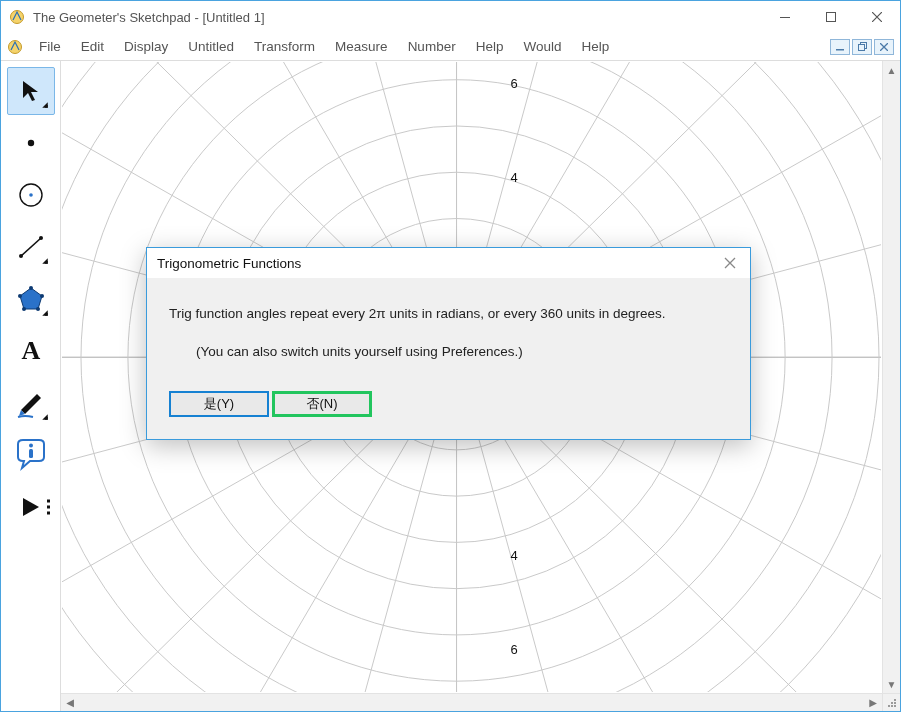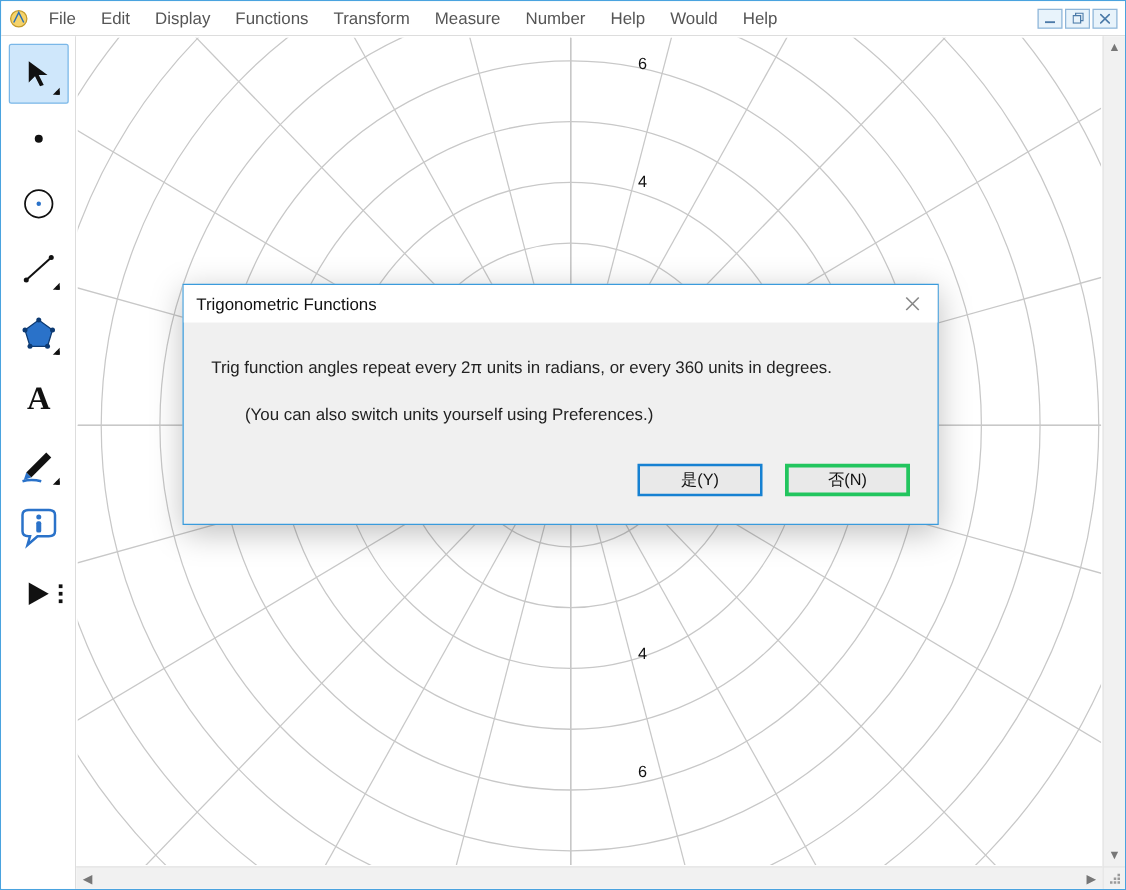--- a/index.html
+++ b/index.html
@@ -26,48 +26,73 @@
   .tool .dots{position:absolute;right:4px;top:50%;transform:translateY(-50%);display:flex;flex-direction:column;gap:3px;}
   .tool .dots i{width:3px;height:3px;background:#111;display:block;}
   .canvas-wrap{ flex:1; position:relative; background:#fff; min-width:0;}
   .canvas { position:absolute; left:0; top:0; right:18px; bottom:18px; overflow:hidden; border:1px solid #fff;}
   .vscroll{ position:absolute; right:0; top:0; bottom:18px; width:18px; background:#f1f1f1; border-left:1px solid #e3e3e3; display:flex; flex-direction:column; align-items:center; justify-content:space-between;}
   .hscroll{ position:absolute; left:0; right:18px; bottom:0; height:18px; background:#f1f1f1; border-top:1px solid #e3e3e3; display:flex; align-items:center; justify-content:space-between;}
   .scroll-btn{ width:18px;height:18px;display:flex;align-items:center;justify-content:center;color:#777;font-size:10px;}
   .scroll-corner{ position:absolute; right:0; bottom:0; width:18px; height:18px; background:#f1f1f1; border-left:1px solid #e3e3e3;border-top:1px solid #e3e3e3; display:flex;align-items:center;justify-content:center;color:#999;font-size:9px;}
   .axis-label{ position:absolute; font-size:13px; color:#111; transform:translate(-50%,-50%); background:transparent;}
   
-  .modal { position:absolute; left:145px; top:226px; width:605px; background:#f0f0f0; border:1px solid #3a9bdc; box-shadow:0 6px 24px rgba(0,0,0,.25); }
+  .modal { position:absolute; left:145px; top:246px; width:605px; background:#f0f0f0; border:1px solid #3a9bdc; box-shadow:0 6px 24px rgba(0,0,0,.25); }
   .modal .m-title{ height:30px; display:flex; align-items:center; padding:0 10px; background:#fff; color:#111; font-size:13.5px; justify-content:space-between;}
   .modal .m-close{ color:#888; font-size:14px; padding:0 4px;}
   .modal .m-body{ padding:26px 22px 10px 22px; font-size:13.5px; color:#222; line-height:1.5;}
   .modal .m-body .para2{ margin-top:18px;margin-left:27px;}
-  .modal .m-buttons{ padding:18px 22px 22px; display:flex; justify-content:flex-end; gap:18px;}
+  .modal .m-buttons{ padding:18px 22px 22px; display:flex; gap:3px;}
   .modal button{ width:100px; height:26px; font-size:13px; background:#e9e9e9; border:3px solid #22c55e; color:#111;}
   .modal button.primary{ border:2px solid #1681d2; background:#e9e9e9;}
   
   svg{display:block;}
 </style>
 </head>
 <body>
 
 <div class="window">
 
+  <div class="titlebar">
+    <span class="app-icon">
+      <svg width="16" height="16" viewBox="0 0 16 16">
+          <circle cx="8" cy="8" r="6.5" fill="#f5d36b" stroke="#c49a2a"></circle>
+          <path d="M4 11 L8 3 L12 11" fill="none" stroke="#2b6fb5" stroke-width="1.2"></path>
+        </svg>
+    </span>
+    <span class="title">The Geometer's Sketchpad - [Untitled 1]</span>
+    <span class="spacer"></span>
+    <div class="winbtn">
+      <svg width="10" height="10">
+          <rect x="0" y="5" width="10" height="1" fill="currentColor"></rect>
+        </svg>
+    </div>
+    <div class="winbtn">
+      <svg width="10" height="10">
+          <rect x="0.5" y="0.5" width="9" height="9" fill="none" stroke="currentColor"></rect>
+        </svg>
+    </div>
+    <div class="winbtn close">
+      <svg width="10" height="10">
+          <path d="M0 0 L10 10 M10 0 L0 10" stroke="currentColor" stroke-width="1.2"></path>
+        </svg>
+    </div>
+  </div>
 
   <div class="menubar">
     <span class="mb-icon">
       <svg width="16" height="16" viewBox="0 0 16 16">
           <circle cx="8" cy="8" r="6.5" fill="#f5d36b" stroke="#c49a2a"></circle>
           <path d="M4 11 L8 3 L12 11" fill="none" stroke="#2b6fb5" stroke-width="1.2"></path>
         </svg>
     </span>
     <div class="menu-item">File</div>
     <div class="menu-item">Edit</div>
     <div class="menu-item">Display</div>
-    <div class="menu-item">Functions</div>
+    <div class="menu-item">Untitled</div>
     <div class="menu-item">Transform</div>
     <div class="menu-item">Measure</div>
     <div class="menu-item">Number</div>
     <div class="menu-item">Help</div>
     <div class="menu-item">Would</div>
     <div class="menu-item">Help</div>
     <div class="mdi-controls">
       <div class="mdi-btn">
           <svg width="8" height="8">
             <rect x="0" y="6" width="8" height="1.5" fill="currentColor"></rect>

